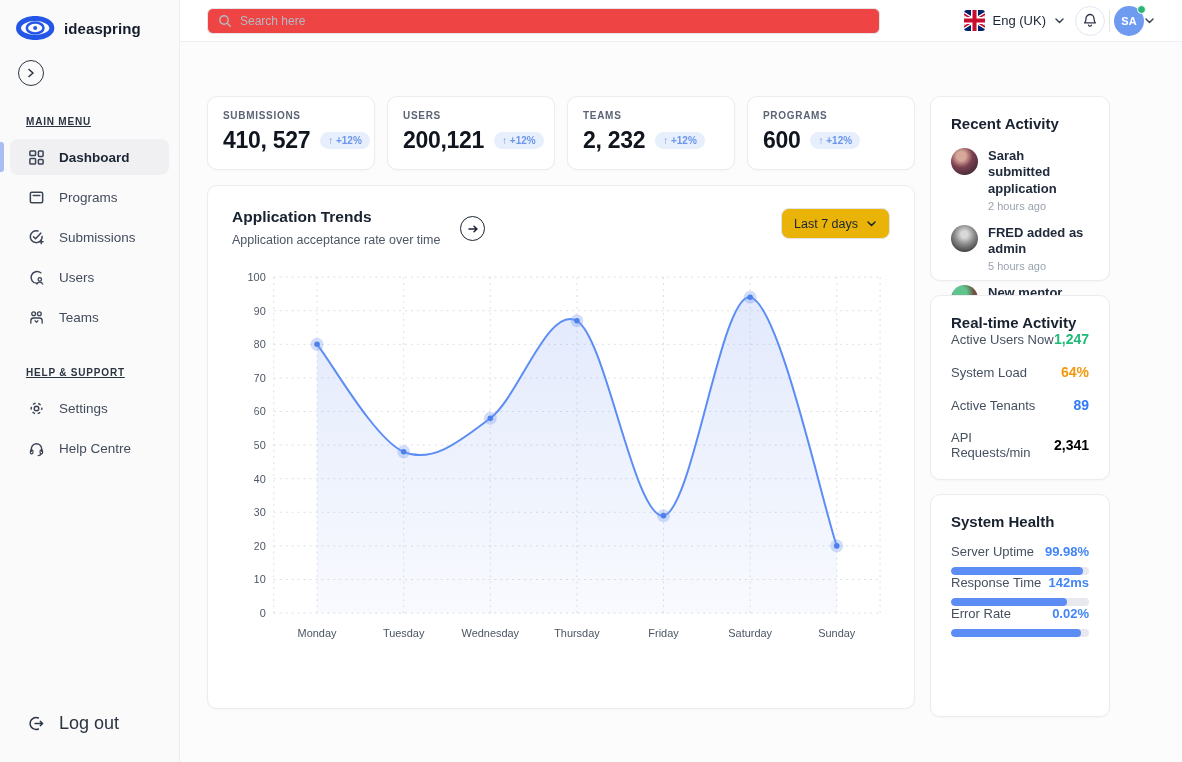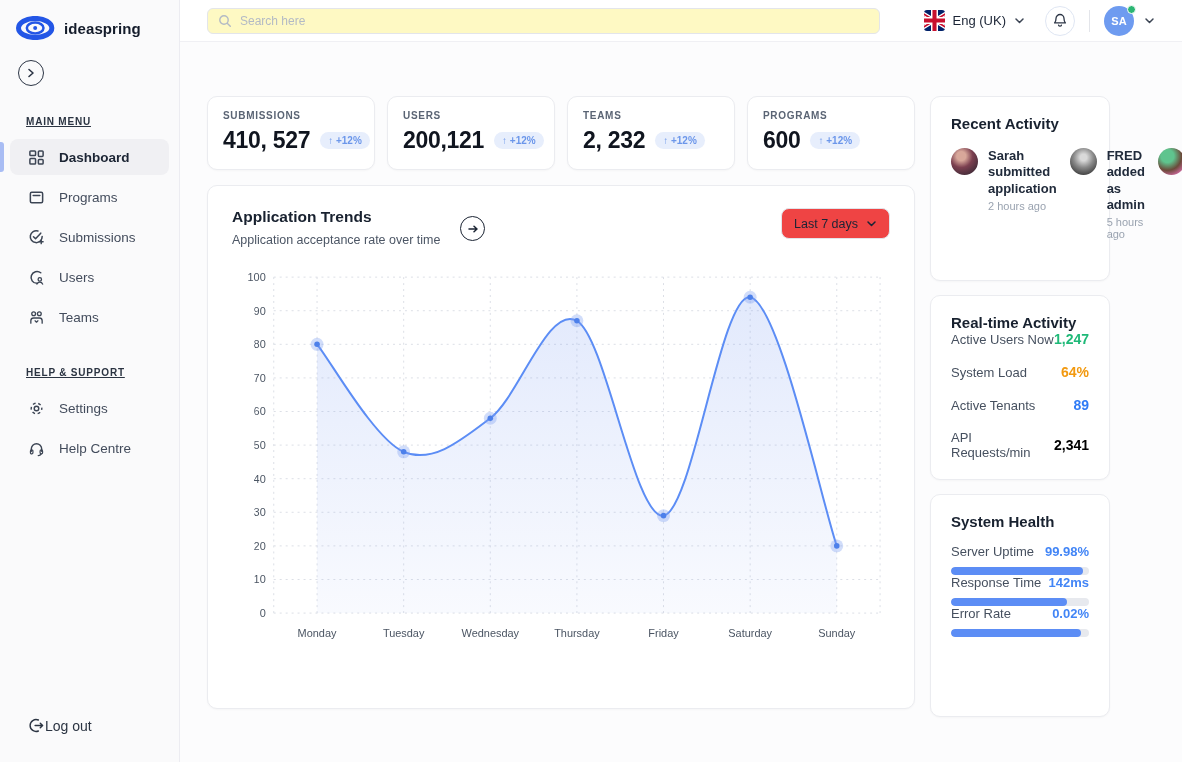--- a/index.html
+++ b/index.html
@@ -13,29 +13,29 @@
   .logo-mark { width:40px; height:24px; }
   .logo-text { font-size:15px; font-weight:700; color:#141c2b; letter-spacing:.1px; }
   .collapse-btn { margin:14px 0 0 18px; width:26px; height:26px; border-radius:50%; border:1.6px solid #2c3545; background:transparent; display:flex; align-items:center; justify-content:center; color:#2c3545; cursor:pointer; }
   .nav-section-label { font-size:10px; font-weight:700; letter-spacing:.8px; color:#2b3442; padding:0 0 0 26px; margin-top:30px;text-decoration:underline; }
   .nav { margin-top:10px; display:flex; flex-direction:column; }
   .nav-item { position:relative; display:flex; align-items:center; gap:14px; height:36px; margin:2px 10px; padding-left:18px; border-radius:8px; color:#434c5c; font-size:13.5px; cursor:pointer; }
   .nav-item .ni-icon { display:flex; color:#3c4554; }
   .nav-item.active { background:#f0f0f3; color:#1c2534; font-weight:700; }
   .nav-item.active::before { content:""; position:absolute; left:-10px; top:3px; width:4px; height:30px; background:#a9bdf4; border-radius:0 3px 3px 0; }
   .sidebar-spacer { flex:1; }
-  .logout-row { display:flex; align-items:center; padding:0 0 28px 28px; font-size:14px; color:#2b3442; cursor:pointer; }
+  .logout-row { display:flex; align-items:center; gap:14px; padding:0 0 28px 28px; font-size:18px; color:#2b3442; cursor:pointer; }
 
   
   .main { flex:1; display:flex; flex-direction:column; height:100%; }
   .topbar { height:42px; min-height:42px; background:#fff; border-bottom:1px solid #f0f0f4; display:flex; align-items:center; padding:0 27px; }
-  .search-box { width:673px; height:26px; border:1px solid #e3e5ea; border-radius:6px; display:flex; align-items:center; gap:8px; padding:0 10px; background:#fef9c3; }
+  .search-box { width:673px; height:26px; border:1px solid #e3e5ea; border-radius:6px; display:flex; align-items:center; gap:8px; padding:0 10px; background:#ef4444; }
   .search-box input { border:none; outline:none; flex:1; font-size:12px; color:#333; font-family:inherit; background:transparent; }
   .search-box input::placeholder { color:#b3bac5; }
-  .topbar-right { margin-left:auto; display:flex; align-items:center; gap:10px; }
+  .topbar-right { margin-left:auto; display:flex; align-items:center; }
   .lang { display:flex; align-items:center; gap:8px; cursor:pointer; }
   .flag { width:21px; height:21px; border-radius:3px; overflow:hidden; display:block; }
   .lang-label { font-size:13px; color:#1b2435; }
   .chev { color:#3c4554; display:flex; }
   .bell-btn { width:30px; height:30px; margin-left:10px; border-radius:50%; border:1px solid #dfe6f3; background:#fff; display:flex; align-items:center; justify-content:center; color:#2c3545; cursor:pointer; }
   .tb-divider { width:1px; height:22px; background:#e3e5ea; margin:0 4px; }
   .avatar-wrap { position:relative; cursor:pointer; }
   .avatar { width:30px; height:30px; border-radius:50%; background:#6e9bf0; color:#fff; font-size:11px; font-weight:700; display:flex; align-items:center; justify-content:center; }
   .online-dot { position:absolute; top:-1px; right:-2px; width:9px; height:9px; background:#2bb673; border:1.5px solid #fff; border-radius:50%; }
 
@@ -59,28 +59,28 @@
   .stat-value { font-size:23px; font-weight:700; color:#10151f; letter-spacing:-.3px; white-space:nowrap; }
   .stat-badge { background:#e7eefc; color:#6b96ea; font-size:10px; font-weight:600; border-radius:10px; padding:3px 8px; white-space:nowrap; }
 
   
   .chart-card { margin-top:15px; padding:22px 24px 10px 24px; height:524px; }
   .chart-head { display:flex; align-items:flex-start; }
   .chart-titles { }
   .chart-title { font-size:15.5px; font-weight:700; color:#18212f; }
   .chart-subtitle { font-size:12.5px; color:#4c5665; margin-top:7px; }
   .chart-arrow-btn { width:25px; height:25px; border-radius:50%; border:1.8px solid #1c2534; background:#fff; color:#1c2534; display:flex; align-items:center; justify-content:center; margin:8px 0 0 20px; cursor:pointer; }
-  .range-select { margin-left:auto; border:1px solid #e2e4ea; border-radius:8px; height:31px; display:flex; align-items:center; gap:8px; padding:0 12px; font-size:12.5px; color:#1b2435; cursor:pointer; background:#ef4444; }
+  .range-select { margin-left:auto; border:1px solid #e2e4ea; border-radius:8px; height:31px; display:flex; align-items:center; gap:8px; padding:0 12px; font-size:12.5px; color:#1b2435; cursor:pointer; background:#eab308; }
   .trend-chart { margin-top:16px; width:660px; height:398px; display:block; }
   .trend-chart text { font-family:"Liberation Sans", sans-serif; }
 
   
   .rc-card { padding:18px 20px; }
   .rc-title { font-size:15px; font-weight:700; color:#18212f; }
-  .activity-list { margin-top:16px; display:flex; flex-direction:row; gap:13px; }
+  .activity-list { margin-top:16px; display:flex; flex-direction:column; gap:13px; }
   .activity-item { display:flex; gap:10px; align-items:flex-start; }
   .ava { width:27px; height:27px; min-width:27px; border-radius:50%; }
   .ava-1 { background:radial-gradient(circle at 38% 30%, #d8a79a 18%, #7c4050 45%, #332632 90%); }
   .ava-2 { background:radial-gradient(circle at 50% 35%, #d9d9d9 15%, #8a8a8a 45%, #2e2e2e 90%); }
   .ava-3 { background:radial-gradient(circle at 35% 30%, #5fc48e 25%, #6b4a3a 55%, #e06fb0 85%, #7a4de0 100%); }
   .activity-text { font-size:13px; font-weight:600; color:#212b3b; line-height:1.25; }
   .activity-time { font-size:11px; color:#9aa3b0; margin-top:3px; }
 
   .rt-card { height:185px; }
   .recent-card { height:185px; }

